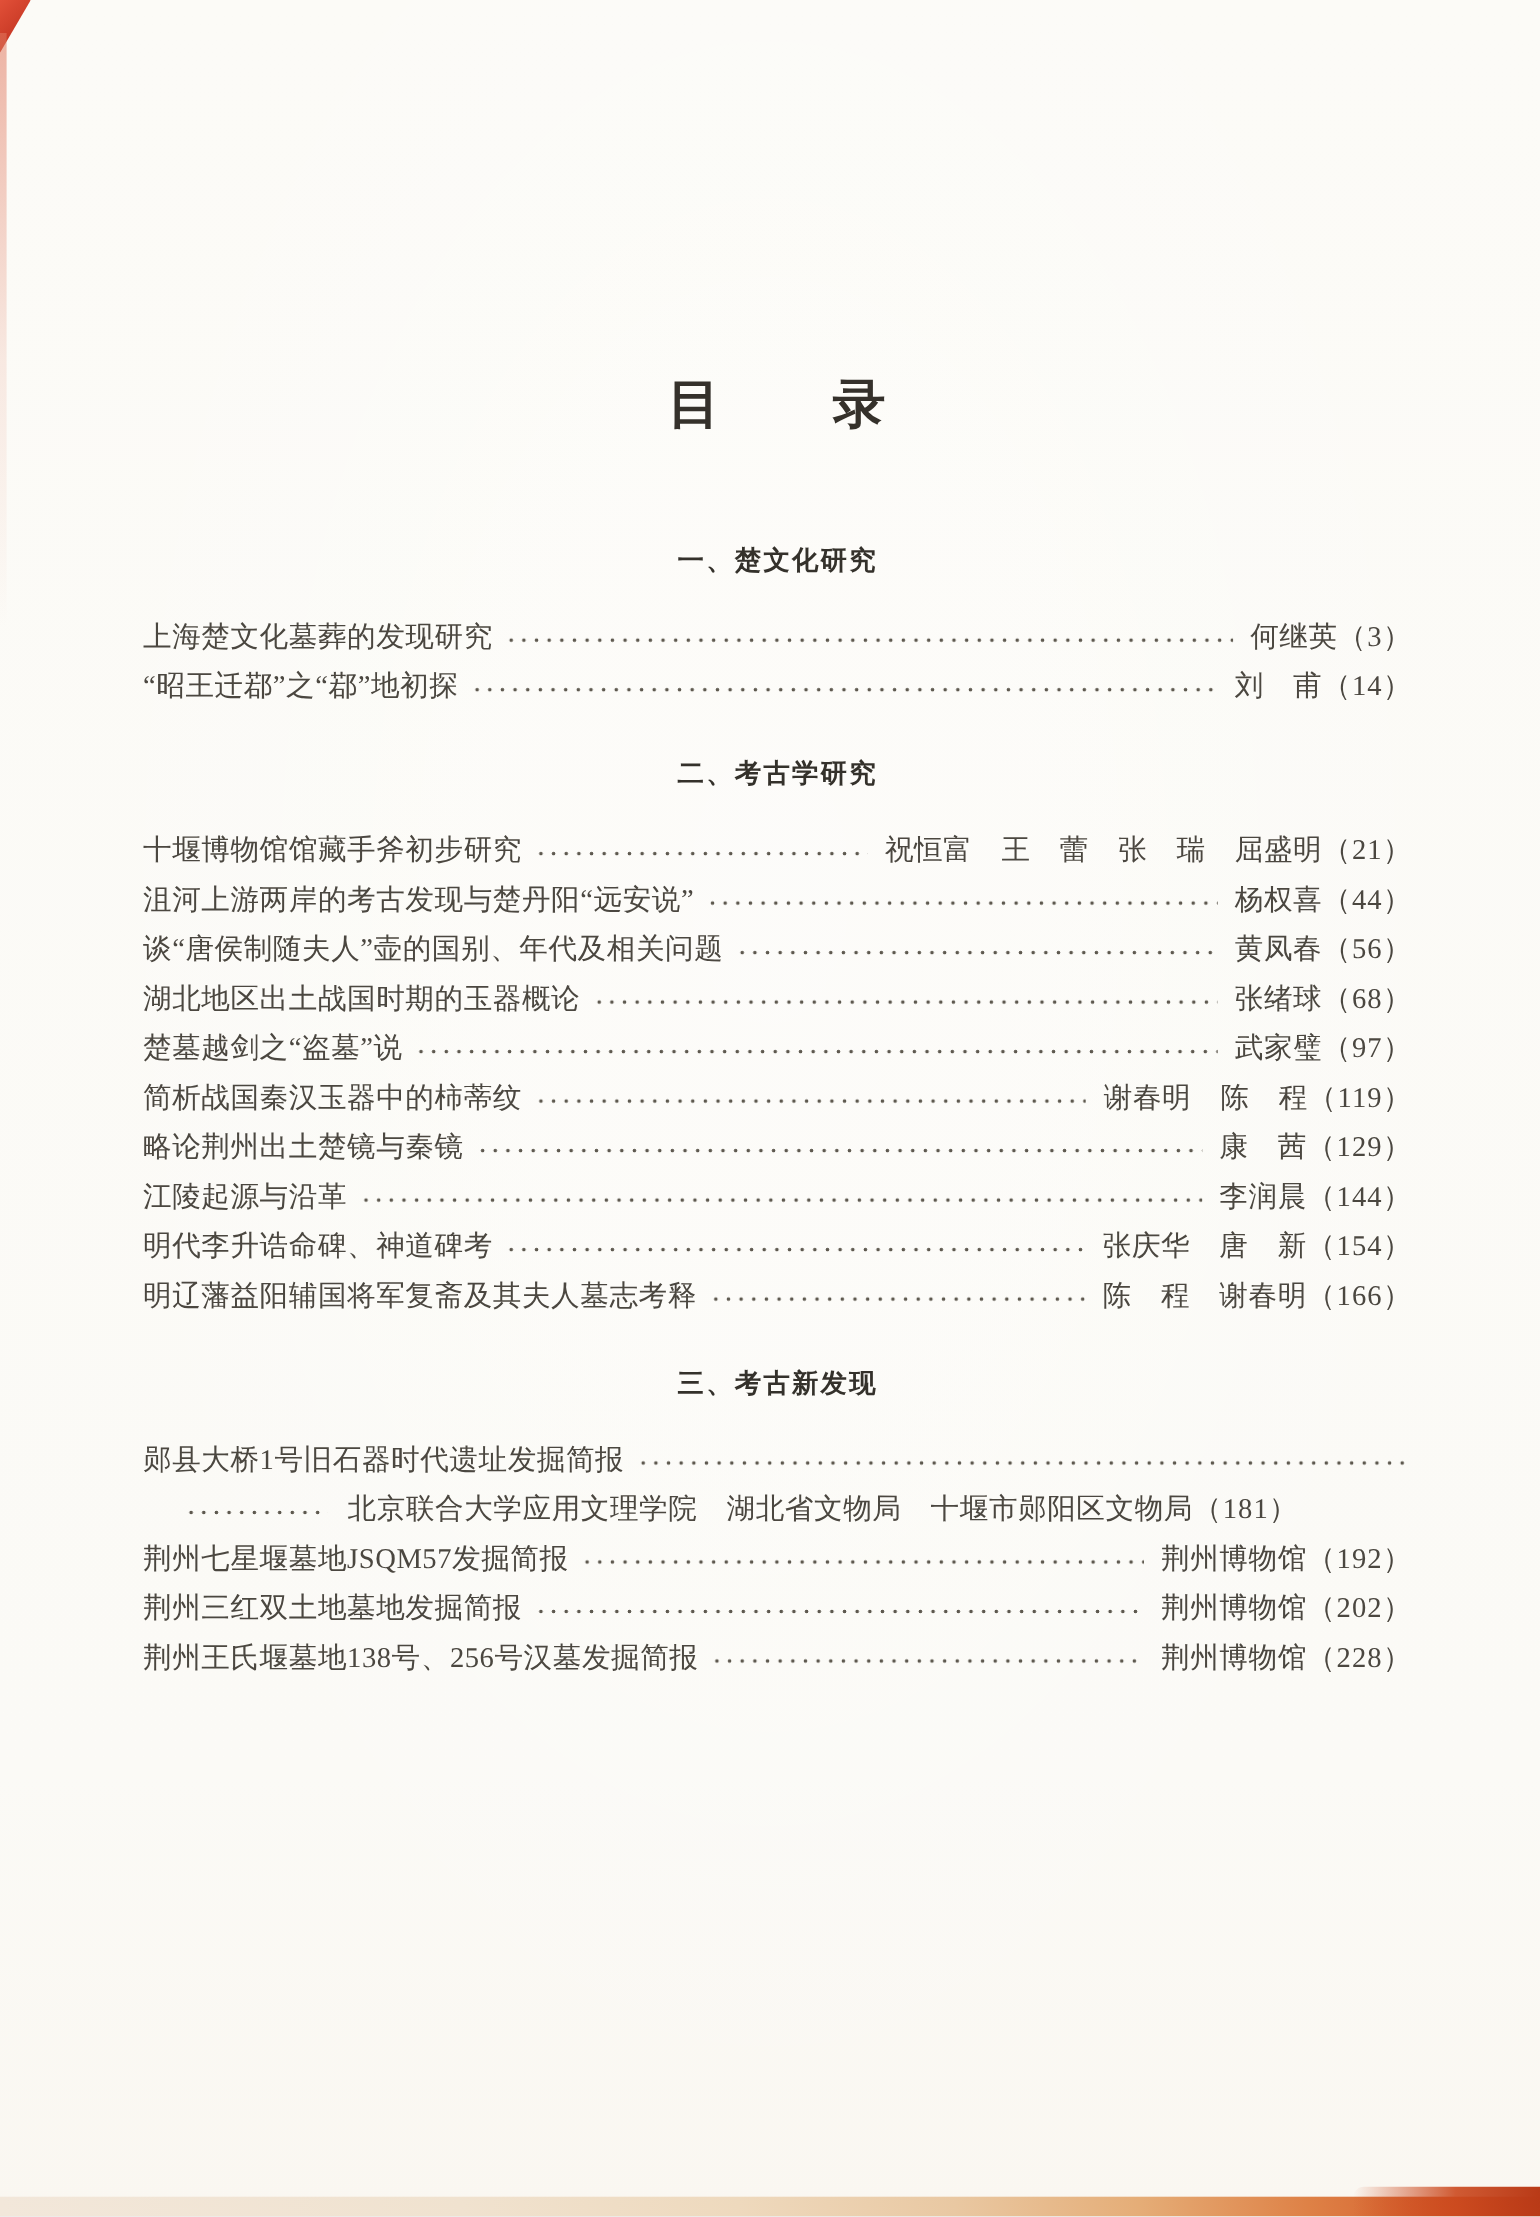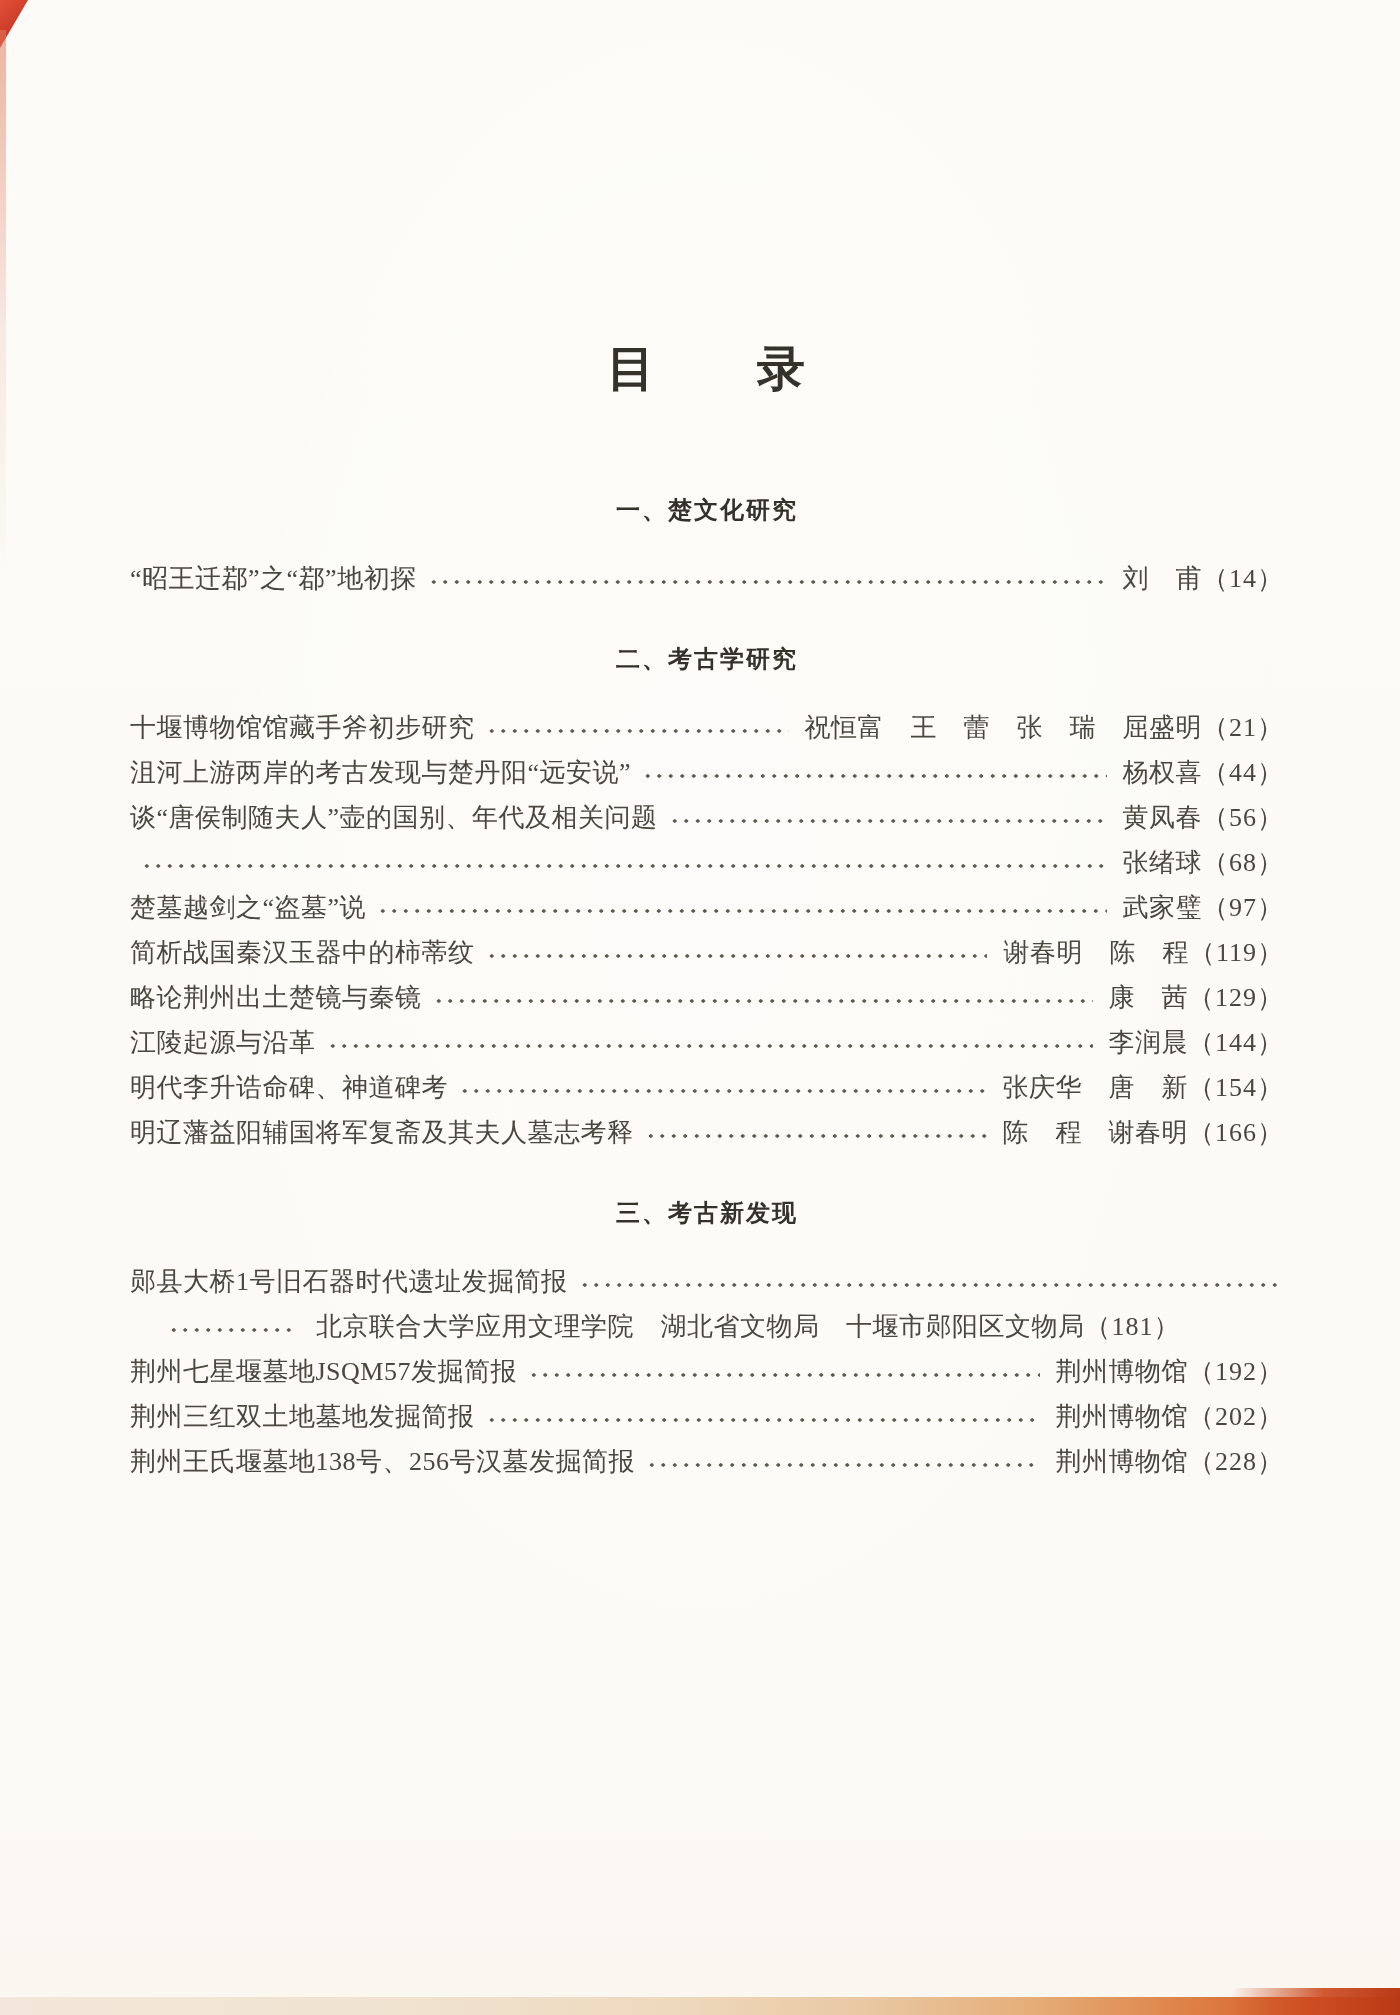--- a/index.html
+++ b/index.html
@@ -102,20 +102,26 @@
 <body>
 
 <div class="page">
 
   <div class="content">
     <div class="toc-title">目　　录</div>
     <div>
   <div class="section">
     <div class="section-heading heading">一、楚文化研究</div>
     <div class="rows">
+  <div class="row">
+    <span class="t">上海楚文化墓葬的发现研究</span>
+    <span class="leader"></span>
+    <span class="a">何继英</span>
+    <span class="p">（3）</span>
+  </div>
 
   <div class="row">
     <span class="t">“昭王迁鄀”之“鄀”地初探</span>
     <span class="leader"></span>
     <span class="a">刘　甫</span>
     <span class="p">（14）</span>
   </div>
 </div>
   </div>
 
@@ -138,20 +144,21 @@
 
   <div class="row">
     <span class="t">谈“唐侯制随夫人”壶的国别、年代及相关问题</span>
     <span class="leader"></span>
     <span class="a">黄凤春</span>
     <span class="p">（56）</span>
   </div>
 
 
   <div class="row">
+    <span class="t">湖北地区出土战国时期的玉器概论</span>
     <span class="leader"></span>
     <span class="a">张绪球</span>
     <span class="p">（68）</span>
   </div>
 
   <div class="row">
     <span class="t">楚墓越剑之“盗墓”说</span>
     <span class="leader"></span>
     <span class="a">武家璧</span>
     <span class="p">（97）</span>

